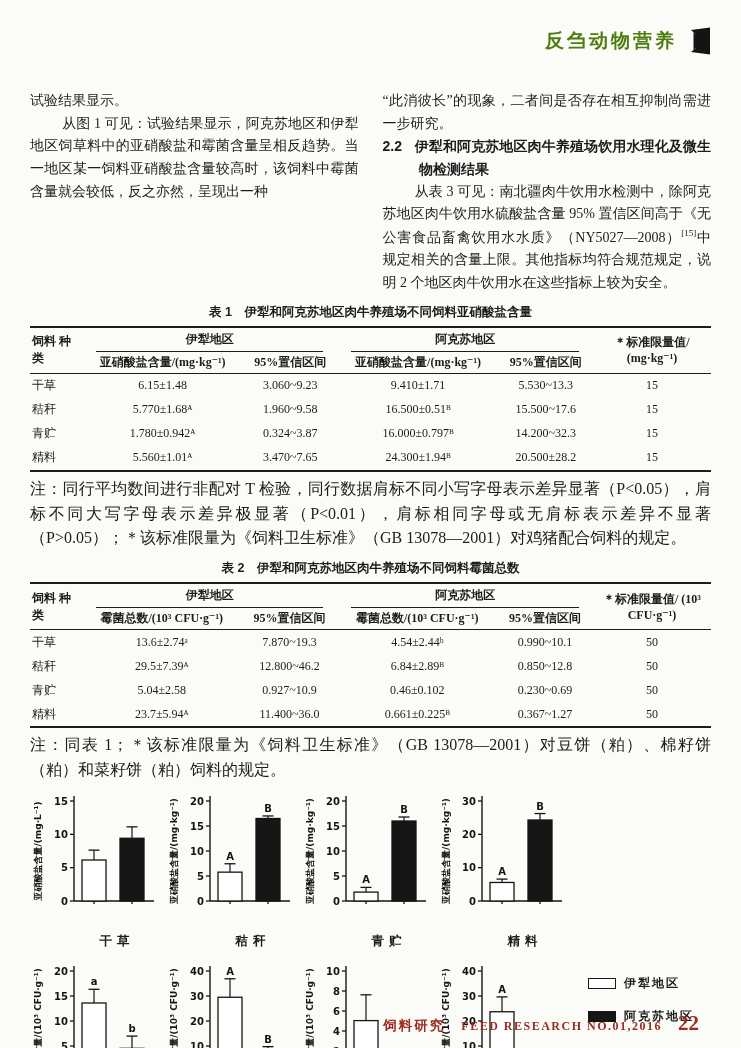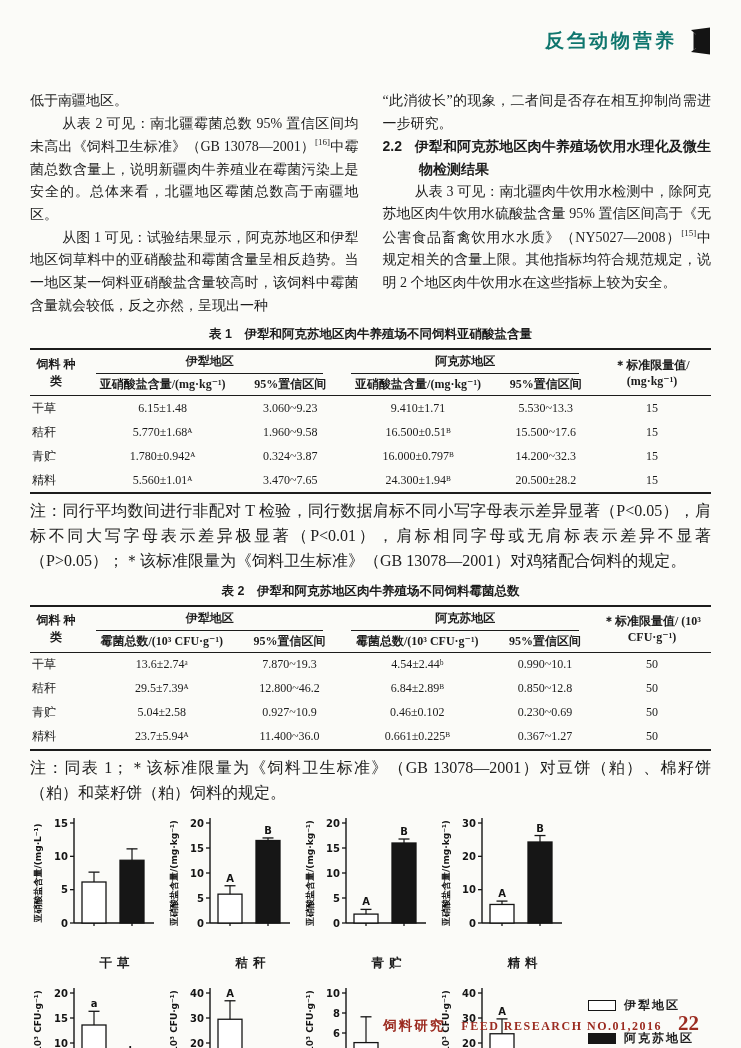--- a/index.html
+++ b/index.html
@@ -6,41 +6,41 @@
   html,body { width:741px; }
   body {
     height:1048px; position:relative; background:#fbfbf8; color:#1c1c1c;
     font-family:"Liberation Serif","DejaVu Serif",serif;
     overflow:hidden;
   }
   .inner { padding:26px 30px 0 30px; }
 
   
   .page-header { display:flex; justify-content:flex-end; align-items:center; gap:10px; height:30px; }
-  .section-label { color:#0f766e; font-family:Liberation Mono, monospace;
+  .section-label { color:#4d7c0f; font-family:Liberation Mono, monospace;
     font-weight:bold; font-size:19px; letter-spacing:3px; }
   .book-icon svg { display:block; }
 
   
   .columns { display:flex; gap:24px; margin-top:34px; }
   .col { flex:1 1 0; font-size:14px; line-height:1.62; text-align:justify; }
   .para { margin:0; }
   .ind { text-indent:2.3em; }
   sup.ref { font-size:9px; }
   .h22 { font-family:"Liberation Sans","DejaVu Sans",sans-serif; font-weight:bold;
     padding-left:2.6em; text-indent:-2.6em; }
   .h22 .hnum { margin-right:0.9em; }
 
   
   .tbl-caption { text-align:center; font-family:"Liberation Sans","DejaVu Sans",sans-serif;
     font-weight:bold; font-size:12.5px; margin:9px 0 5px 0; }
   table { width:100%; border-collapse:collapse; font-size:12px; text-align:center;
     border-top:2px solid #1c1c1c; border-bottom:2px solid #1c1c1c; }
   thead th { font-weight:bold; padding:2px 2px; border-bottom:1.2px solid #1c1c1c; vertical-align:middle; }
-  th.feed-col { width:52px; text-align:center; padding-left:2px; }
+  th.feed-col { width:52px; text-align:left; padding-left:2px; }
   th.group { border-bottom:none; padding:3px 0 0 0; }
   th.group .gline { border-bottom:1.2px solid #1c1c1c; padding-bottom:3px; margin:0 14px; }
   th.limit-col { width:118px;text-align:center; }
   tbody td { padding:3.5px 2px; }
   tbody td.feed { text-align:left; padding-left:2px; }
   .tbl-note { font-size:16px; line-height:1.55; text-align:justify; margin-top:5px; }
 
   
   .fig-area { margin-top:6px; }
   .fig-row { display:flex; align-items:flex-end; }
@@ -74,22 +74,21 @@
       <svg width="24" height="28" viewBox="0 0 24 28">
         <path d="M4 3 L23 0.5 L23 27.5 L4 25 Z" fill="#141414"></path>
         <path d="M4 3 L9 7.5 L9 21 L4 25 Z" fill="#fbfbf8"></path>
         <path d="M6.5 5.2 L9 7.5 L9 21 L6.5 23 Z" fill="#141414"></path>
       </svg>
     </span>
   </div>
 
   <div class="columns">
     <div class="col">
-      <p class="para">低于南疆地区。</p>
-      <p class="para ind"><span>从表 2 可见：南北疆霉菌总数 95% 置信区间均未高出《饲料卫生标准》（GB 13078—2001）</span><sup class="ref">[16]</sup><span>中霉菌总数含量上，说明新疆肉牛养殖业在霉菌污染上是安全的。总体来看，北疆地区霉菌总数高于南疆地区。</span></p>
+      <p class="para">试验结果显示。</p>
       <p class="para ind">从图 1 可见：试验结果显示，阿克苏地区和伊犁地区饲草料中的亚硝酸盐和霉菌含量呈相反趋势。当一地区某一饲料亚硝酸盐含量较高时，该饲料中霉菌含量就会较低，反之亦然，呈现出一种</p>
     </div>
     <div class="col">
       <p class="para">“此消彼长”的现象，二者间是否存在相互抑制尚需进一步研究。</p>
       <div class="h22"><span class="hnum">2.2</span><span>伊犁和阿克苏地区肉牛养殖场饮用水理化及微生物检测结果</span></div>
       <p class="para ind"><span>从表 3 可见：南北疆肉牛饮用水检测中，除阿克苏地区肉牛饮用水硫酸盐含量 95% 置信区间高于《无公害食品畜禽饮用水水质》（NY5027—2008）</span><sup class="ref">[15]</sup><span>中规定相关的含量上限。其他指标均符合规范规定，说明 2 个地区肉牛饮用水在这些指标上较为安全。</span></p>
     </div>
   </div>
 
   <div class="tbl-caption">表 1　伊犁和阿克苏地区肉牛养殖场不同饲料亚硝酸盐含量</div>

